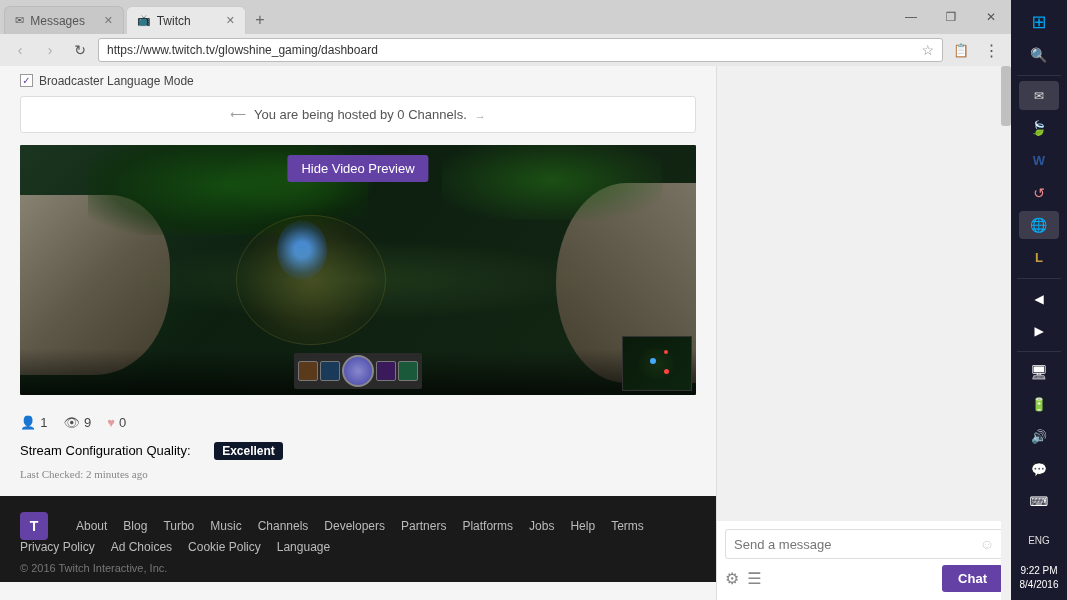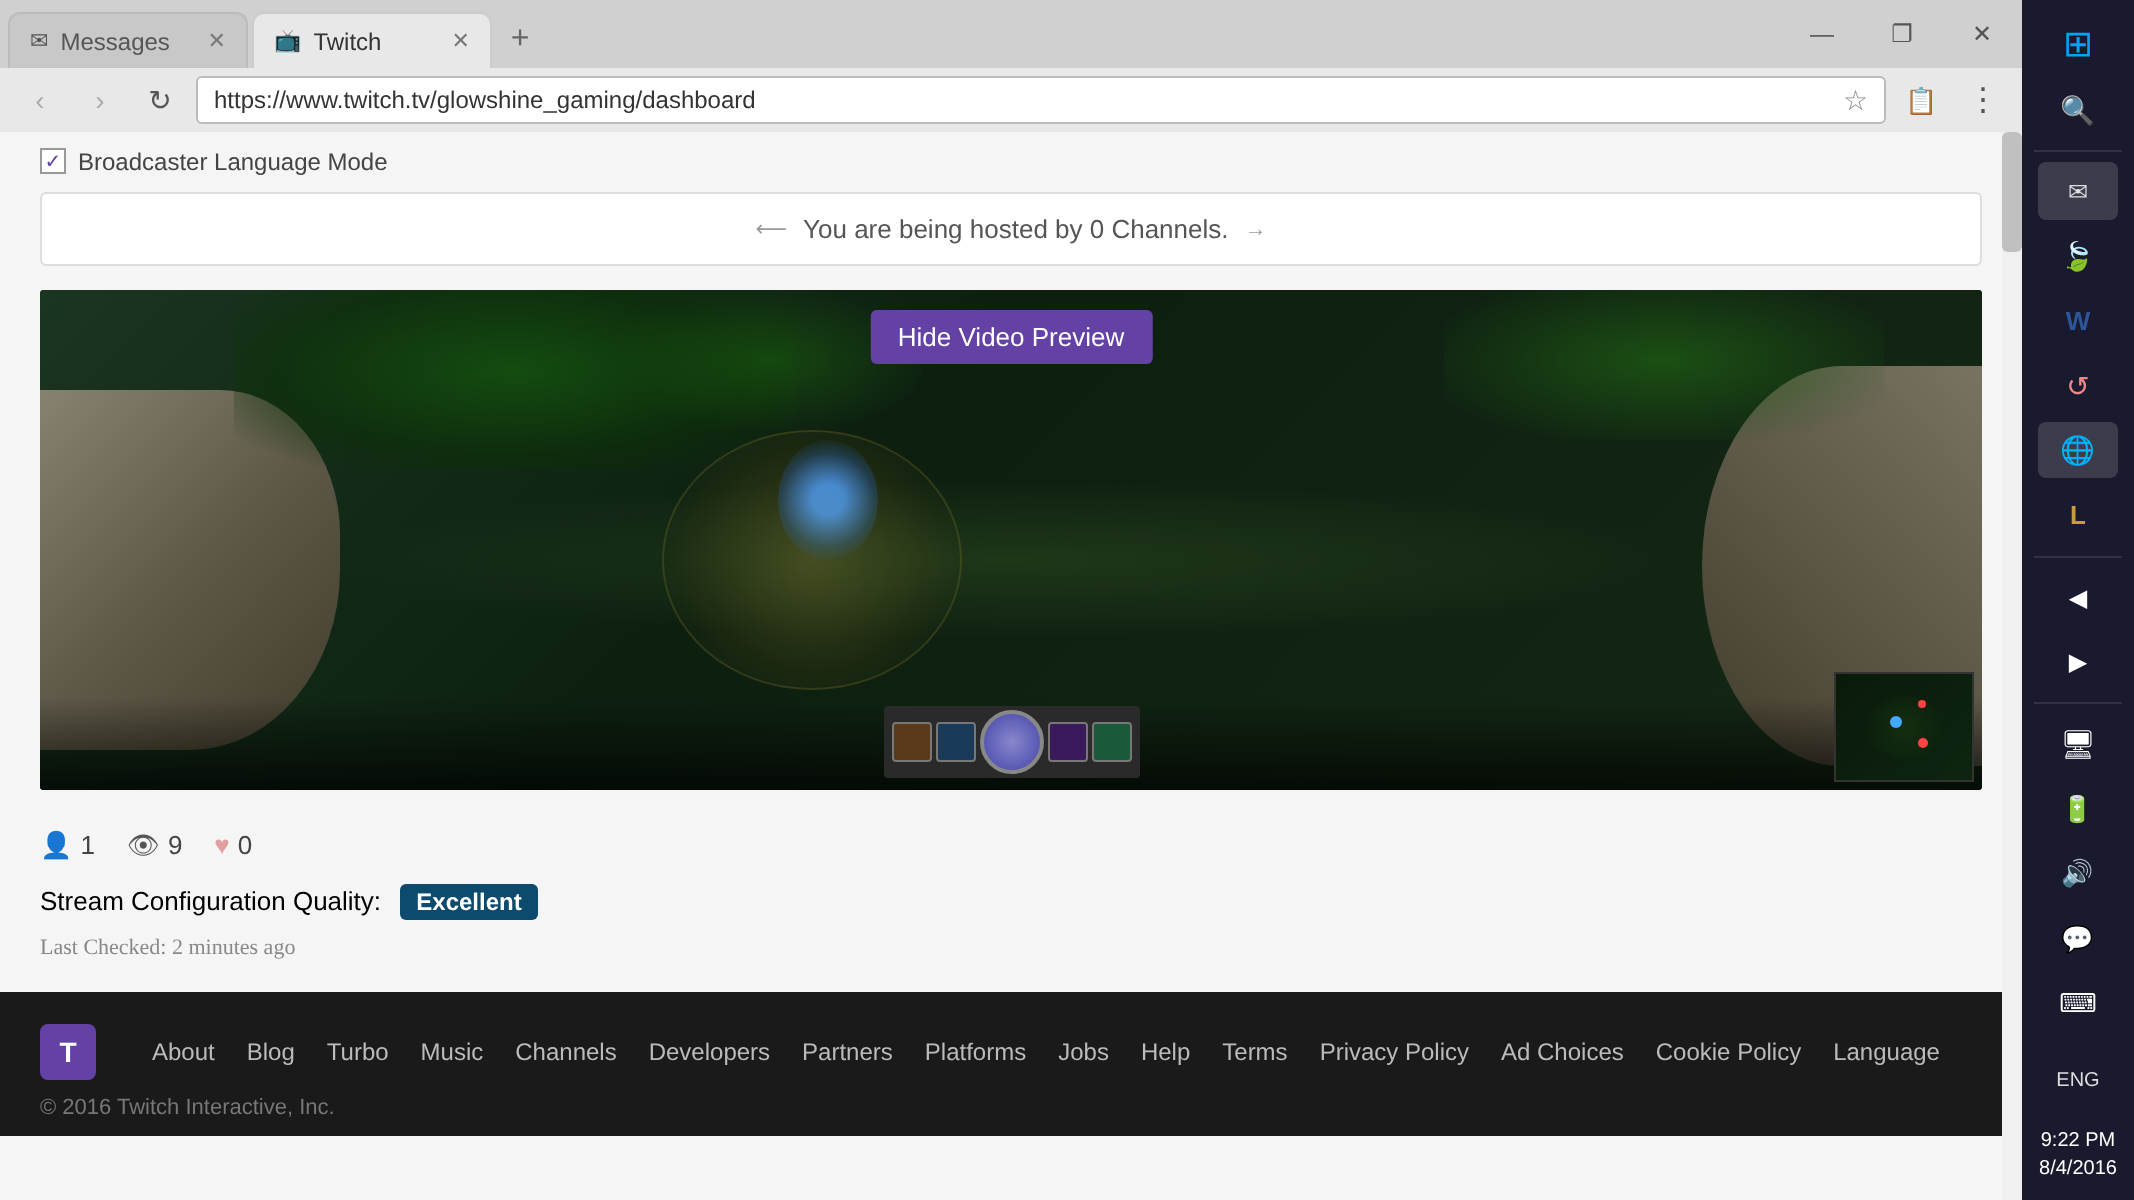--- a/index.html
+++ b/index.html
@@ -58,21 +58,21 @@
 
     
     .mini-map { position: absolute; bottom: 4px; right: 4px; width: 70px; height: 55px; background: #0a1a0a; border: 1px solid #333; }
 
     
     .stats-row { display: flex; align-items: center; gap: 16px; padding: 8px 0; font-size: 13px; color: #444; }
     .stat-item { display: flex; align-items: center; gap: 4px; }
 
     
     .quality-row { padding: 4px 0 2px 0; }
-    .quality-badge { display: inline-block; background: #0c4a6e; color: white; padding: 2px 8px; border-radius: 3px; font-size: 12px; font-weight: bold; margin-left: 6px; }
+    .quality-badge { display: inline-block; background: #0f172a; color: white; padding: 2px 8px; border-radius: 3px; font-size: 12px; font-weight: bold; margin-left: 20px; }
     .last-checked { font-size: 11px; color: #888; margin-top: 6px; font-family: Liberation Serif, serif; }
 
     
     .chat-area { flex: 1; background: #f9f9f9; }
     .chat-input-area { padding: 8px; border-top: 1px solid #eee; }
     .chat-input-box { display: flex; align-items: center; border: 1px solid #ddd; border-radius: 3px; background: white; padding: 6px 8px; margin-bottom: 6px; }
     .chat-input { flex: 1; border: none; outline: none; font-size: 13px; color: #aaa; background: transparent; }
     .chat-input-icon { color: #ccc; font-size: 14px; }
     .chat-actions { display: flex; align-items: center; justify-content: space-between; }
     .chat-action-icons { display: flex; gap: 8px; }
@@ -233,20 +233,37 @@
             <a class="footer-link">Privacy Policy</a>
             <a class="footer-link">Ad Choices</a>
             <a class="footer-link">Cookie Policy</a>
             <a class="footer-link">Language</a>
           </div>
           <div class="footer-copy" style="padding:0; margin-top:8px;">© 2016 Twitch Interactive, Inc.</div>
         </div>
 
       </div>
 
+      <div class="sidebar-chat">
+        <div class="chat-area" style="background:#f0f0f0;">
+        </div>
+        <div class="chat-input-area">
+          <div class="chat-input-box">
+            <input class="chat-input" type="text" placeholder="Send a message" style="">
+            <span class="chat-input-icon">☺</span>
+          </div>
+          <div class="chat-actions">
+            <div class="chat-action-icons">
+              <span class="chat-action-icon">⚙</span>
+              <span class="chat-action-icon">☰</span>
+            </div>
+            <button class="chat-btn">Chat</button>
+          </div>
+        </div>
+      </div>
 
     </div>
   </div>
 
   <div style="position:absolute; right:56px; top:66px; width:10px; height:534px; background:#f0f0f0;">
     <div style="position:absolute; top:0; width:10px; height:60px; background:#c0c0c0; border-radius:3px;"></div>
   </div>
 
   <div class="taskbar">
     <div class="taskbar-icon" style="color:#00a4ef; font-size:18px;">⊞</div>

